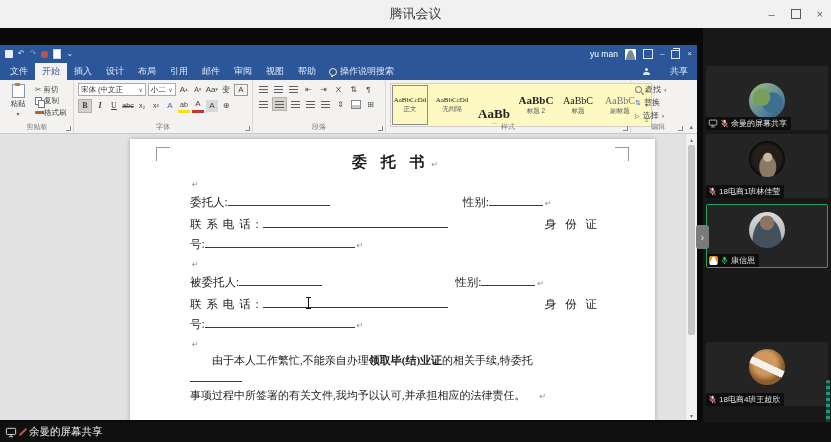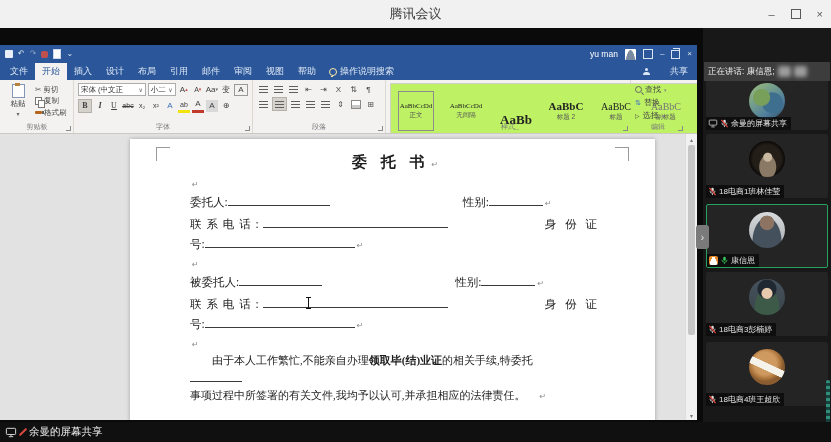--- a/index.html
+++ b/index.html
@@ -65,21 +65,21 @@
   .serifu{font-family:"Liberation Serif","DejaVu Serif",serif;text-decoration:underline;}
   .uline-y{border-bottom:3px solid #f4e30e;}
   .uline-r{border-bottom:3px solid #c0392b;}
   .shadeA{background:#d9d9d9;}
   .strk{text-decoration:line-through;font-size:7px;}
   .ln{width:9px;height:7px;background:repeating-linear-gradient(to bottom,#5f5f5f 0 1px,transparent 1px 3px);}
   .pbtn{width:13px;height:12px;display:flex;align-items:center;justify-content:center;font-size:8px;color:#4a4a4a;}
   .pbtn.pressed{background:#d5d2cc;border:1px solid #b4b1ab;}
   .ic-shade{width:8px;height:7px;border:1px solid #8a8a8a;background:linear-gradient(#fff 55%,#c9c9c9 55%);}
   
-  .gal{background:#bef264;border:1px solid #d2cfc9;display:flex;padding:7px;gap:14px;height:40px;}
+  .gal{background:#fef9c3;border:1px solid #d2cfc9;display:flex;padding:1px;gap:6px;height:40px;}
   .stcell{width:34px;display:flex;flex-direction:column;align-items:center;justify-content:center;gap:1px;overflow:hidden;border:1px solid transparent;}
   .stcell.sel{border:1px solid #8d8d8d;}
   .ssample{font-family:"Liberation Serif","DejaVu Serif",serif;color:#222;white-space:nowrap;}
   .sz1{font-size:7px;}
   .szh1{font-size:13px;font-weight:bold;margin-top:27px;}
   .szh2{font-size:11px;font-weight:bold;}
   .szt{font-size:10px;}
   .szst{font-size:10px;color:#777;}
   .slabel{font-size:6.5px;color:#555;white-space:nowrap;}
   .galscroll{display:flex;flex-direction:column;justify-content:space-between;padding:2px 1px;color:#777;font-size:6px;line-height:1;}
@@ -489,25 +489,20 @@
       </div>
 
     </div>
   </div>
 
   <div class="chandle">
       <span>›</span>
     </div>
 
   <div class="sidebar">
-    <div class="banner">
-      <span>正在讲话: 康信恩;</span>
-      <span class="blur"></span>
-      <span class="blur"></span>
-    </div>
 
     <div class="tile" style="top:38px;">
       <div class="av av1"></div>
       <div class="tlabel">
         <svg width="10" height="9" viewBox="0 0 10 10">
             <rect x="0.8" y="1.2" width="8.4" height="5.6" rx="0.8" fill="none" stroke="#cfcfcf" stroke-width="0.9"></rect>
             <line x1="5" y1="7" x2="5" y2="8.2" stroke="#cfcfcf" stroke-width="0.9"></line>
             <line x1="3" y1="8.8" x2="7" y2="8.8" stroke="#cfcfcf" stroke-width="0.9"></line>
           </svg>
         <svg width="9" height="9" viewBox="0 0 10 10">
@@ -539,32 +534,20 @@
         <span class="hostbadge"></span>
         <svg width="9" height="9" viewBox="0 0 10 10">
             <rect x="3.6" y="0.8" width="2.8" height="4.6" rx="1.4" fill="#35c75a"></rect>
             <path d="M2.2 4.2a2.8 2.8 0 0 0 5.6 0" fill="none" stroke="#35c75a" stroke-width="0.9"></path>
             <line x1="5" y1="7.4" x2="5" y2="9" stroke="#35c75a" stroke-width="0.9"></line>
           </svg>
         <span>康信恩</span>
       </div>
     </div>
 
-    <div class="tile" style="top:244px;">
-      <div class="av av4"></div>
-      <div class="tlabel">
-        <svg width="9" height="9" viewBox="0 0 10 10">
-            <rect x="3.6" y="0.8" width="2.8" height="4.6" rx="1.4" fill="#ddd"></rect>
-            <path d="M2.2 4.2a2.8 2.8 0 0 0 5.6 0" fill="none" stroke="#ddd" stroke-width="0.9"></path>
-            <line x1="5" y1="7.4" x2="5" y2="9" stroke="#ddd" stroke-width="0.9"></line>
-            <line x1="1.5" y1="1" x2="8.5" y2="9" stroke="#e0443a" stroke-width="1.4"></line>
-          </svg>
-        <span>18电商3彭楠婷</span>
-      </div>
-    </div>
 
     <div class="tile" style="top:314px;">
       <div class="av av5"></div>
       <div class="tlabel">
         <svg width="9" height="9" viewBox="0 0 10 10">
             <rect x="3.6" y="0.8" width="2.8" height="4.6" rx="1.4" fill="#ddd"></rect>
             <path d="M2.2 4.2a2.8 2.8 0 0 0 5.6 0" fill="none" stroke="#ddd" stroke-width="0.9"></path>
             <line x1="5" y1="7.4" x2="5" y2="9" stroke="#ddd" stroke-width="0.9"></line>
             <line x1="1.5" y1="1" x2="8.5" y2="9" stroke="#e0443a" stroke-width="1.4"></line>
           </svg>

